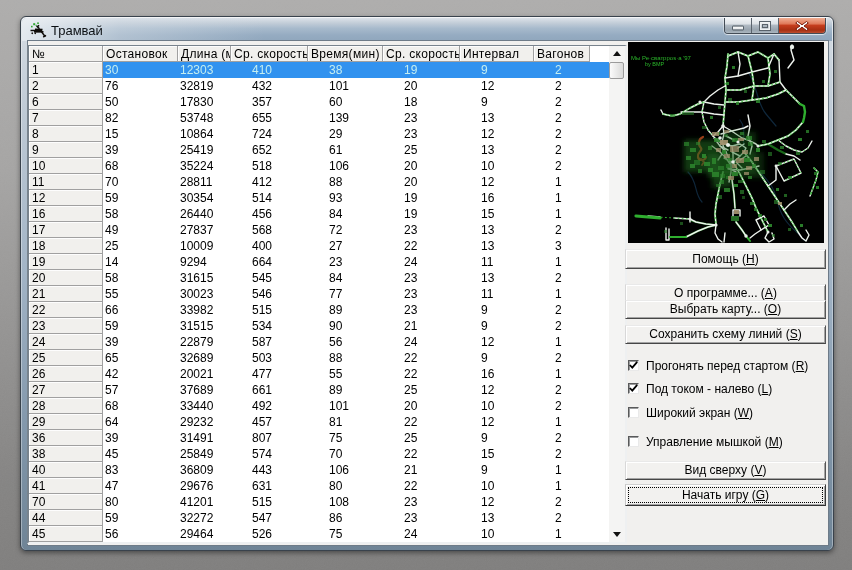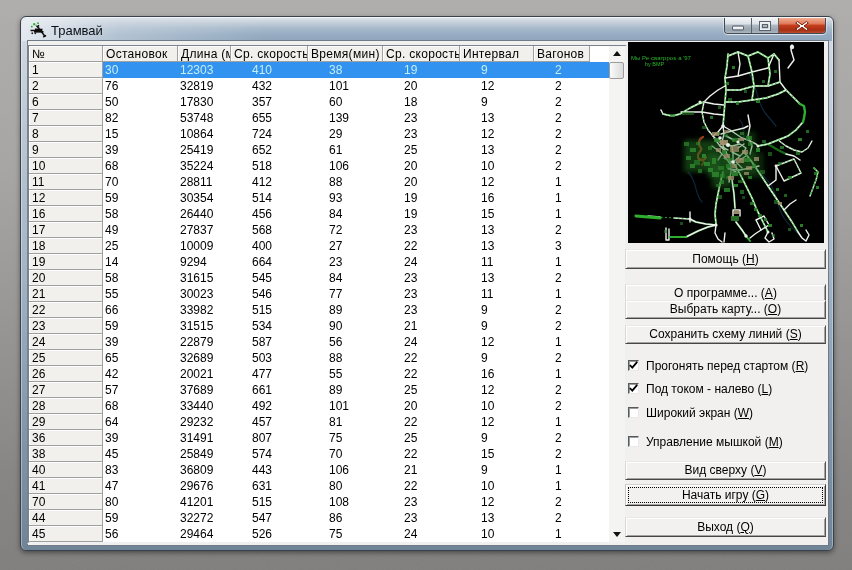--- a/index.html
+++ b/index.html
@@ -666,15 +666,14 @@
           <path d="M0.8 4 L3.3 6.6 L8.2 0.9" stroke="#000" stroke-width="1.8" fill="none"></path>
         </svg>
         <span class="lbl">Под током - налево (<span class="u">L</span>)</span>
       </div>
   <div class="chk" style="top:395px">
         <span class="box"></span>
         <span class="lbl">Управление мышкой (<span class="u">M</span>)</span>
       </div>
   <div class="pbtn" style="top:443px;height:22px;line-height:20px;outline:1px dotted #000;outline-offset:-4px;border-color:#cfcfcf #3a3a3a #303030 #c6c6c6">Начать игру (<span class="u">G</span>)</div>
   <div class="pbtn" style="top:420px;height:19px;line-height:17px">Вид сверху (<span class="u">V</span>)</div>
-  <div class="pbtn" style="top:476px;height:20px;line-height:18px">Выход (<span class="u">Q</span>)</div>
  </div>
 </div>
 
 </body></html>

